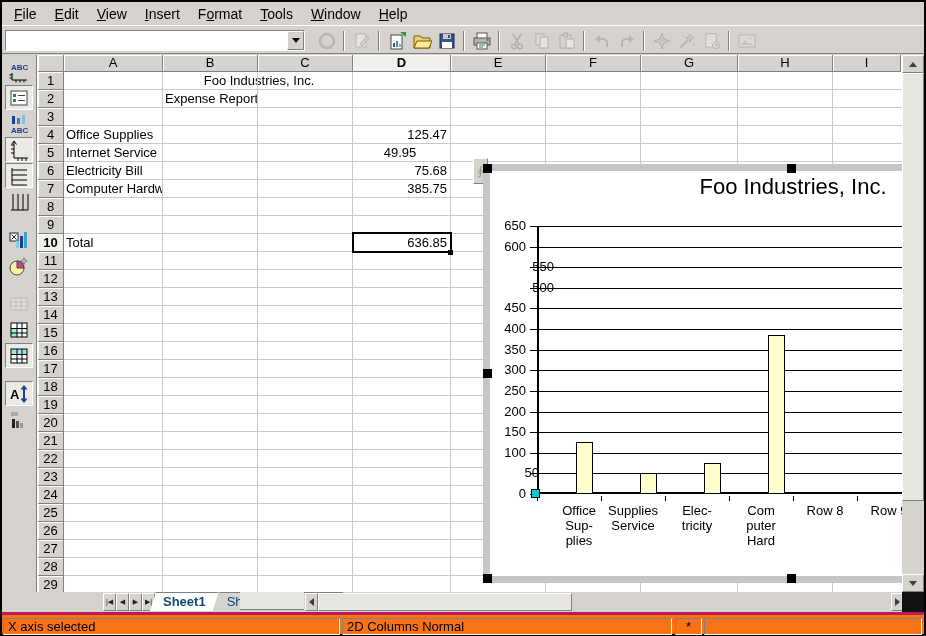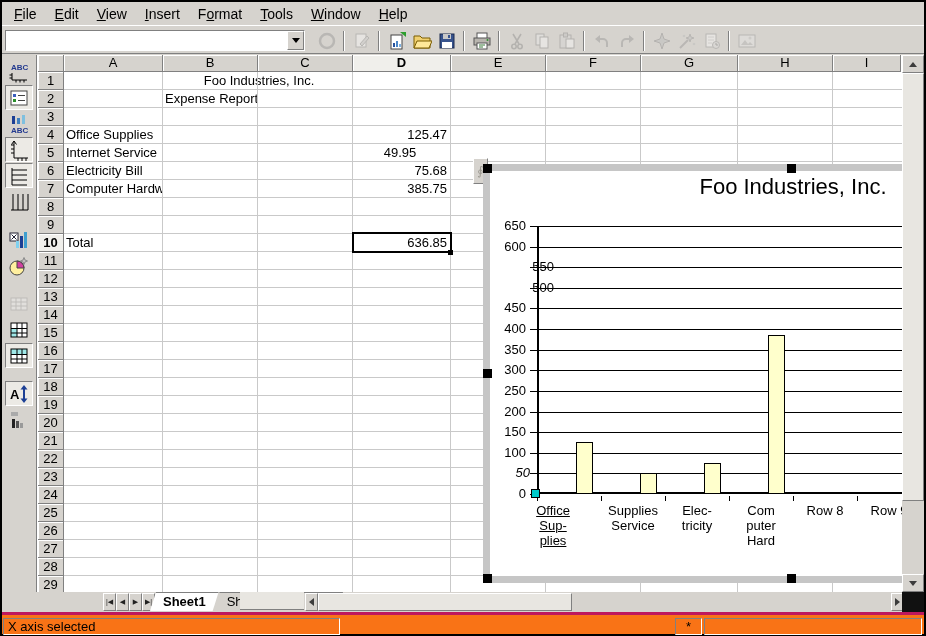--- a/index.html
+++ b/index.html
@@ -84,21 +84,21 @@
   .tri-down { width:0;height:0;border:4px solid transparent;border-top:5px solid #3c3c3c;margin-bottom:-4px; }
   .tri-left { width:0;height:0;border:4px solid transparent;border-right:5px solid #3c3c3c;margin-left:-4px; }
   .tri-right { width:0;height:0;border:4px solid transparent;border-left:5px solid #3c3c3c;margin-right:-4px; }
   
   .bottom-row { position:absolute; left:2px; top:592px; width:922px; height:20px; background:#d6d3ce; }
   .tab-nav { position:absolute; left:101px; top:1px; display:flex; }
   .tab-nav-btn { width:13px; height:18px; background:#d6d3ce; border:1px solid; border-color:#fff #808080 #808080 #fff;
                  display:flex; align-items:center; justify-content:center; font-size:7px; color:#222; }
   .tabs { position:absolute; left:153px; top:0; height:19px; display:flex; }
   .sheet-tab { height:19px; padding:0 13px; margin-left:-5px; font-size:13px; line-height:18px;
-               background:#d6d3ce; color:#000000; clip-path:polygon(6px 0, 100% 0, calc(100% - 6px) 100%, 0 100%);
+               background:#d6d3ce; color:#0c4a6e; clip-path:polygon(6px 0, 100% 0, calc(100% - 6px) 100%, 0 100%);
                border-top:1px solid #808080; }
   .sheet-tab.active { background:#fff; font-weight:bold; }
   .tab-strip { position:absolute; left:238px; top:0; width:64px; height:18px; background:#e8e6e1; border-bottom:1px solid #808080; }
   .hscroll { position:absolute; left:303px; top:1px; width:599px; height:18px; background:#d6d3ce; }
   .h-btn { position:absolute; top:0; width:13px; height:18px; background:#d6d3ce; border:1px solid; border-color:#fff #808080 #808080 #fff;
            display:flex; align-items:center; justify-content:center; }
   .hthumb { position:absolute; left:13px; top:0; width:254px; height:18px; background:#e8e6e1;
             border:1px solid; border-color:#fff #808080 #808080 #fff; }
   .br-corner { position:absolute; left:900px; top:0; width:22px; height:20px; background:#111; }
   
@@ -517,25 +517,25 @@
               <div class="ylab" style="left: 0px; top: 88.2308px; margin-left: 28px;">550</div>
               <div class="ylab" style="left: 0px; top: 108.846px; margin-left: 28px;">500</div>
               <div class="ylab" style="left: 0px; top: 129.462px;">450</div>
               <div class="ylab" style="left: 0px; top: 150.077px;">400</div>
               <div class="ylab" style="left: 0px; top: 170.692px;">350</div>
               <div class="ylab" style="left: 0px; top: 191.308px;">300</div>
               <div class="ylab" style="left: 0px; top: 211.923px;">250</div>
               <div class="ylab" style="left: 0px; top: 232.538px;">200</div>
               <div class="ylab" style="left: 0px; top: 253.154px;">150</div>
               <div class="ylab" style="left: 0px; top: 273.769px;">100</div>
-              <div class="ylab" style="left: 4px; top: 294.385px; font-style: italic;">50</div>
+              <div class="ylab" style="left: 13px; top: 294.385px;">50</div>
               <div class="ylab" style="left: 0px; top: 315px;">0</div>
             </div>
           <div id="xlabels">
-              <div class="xlab" style="left: 31px; top: 332px; text-decoration: underline;">Office
+              <div class="xlab" style="left: 57px; top: 332px;">Office
 Sup-
 plies</div>
               <div class="xlab" style="left: 111px; top: 332px;">Supplies
 Service</div>
               <div class="xlab" style="left: 175px; top: 332px;">Elec-
 tricity</div>
               <div class="xlab" style="left: 239px; top: 332px;">Com
 puter
 Hard</div>
               <div class="xlab" style="left: 303px; top: 332px;">Row 8</div>
@@ -590,17 +590,18 @@
       <div class="hthumb"></div>
       <div class="h-btn" style="left:586px">
           <span class="tri-right"></span>
         </div>
     </div>
     <div class="br-corner"></div>
   </div>
 
   <div class="statusbar">
     <div class="sb-panel" style="left:1px;width:337px">X axis selected</div>
+    <div class="sb-panel" style="left:340px;width:330px">2D Columns Normal</div>
     <div class="sb-panel" style="left:673px;width:27px;text-align:center">*</div>
     <div class="sb-panel" style="left:702px;width:218px"></div>
   </div>
 
 </div>
 
 </body></html>

